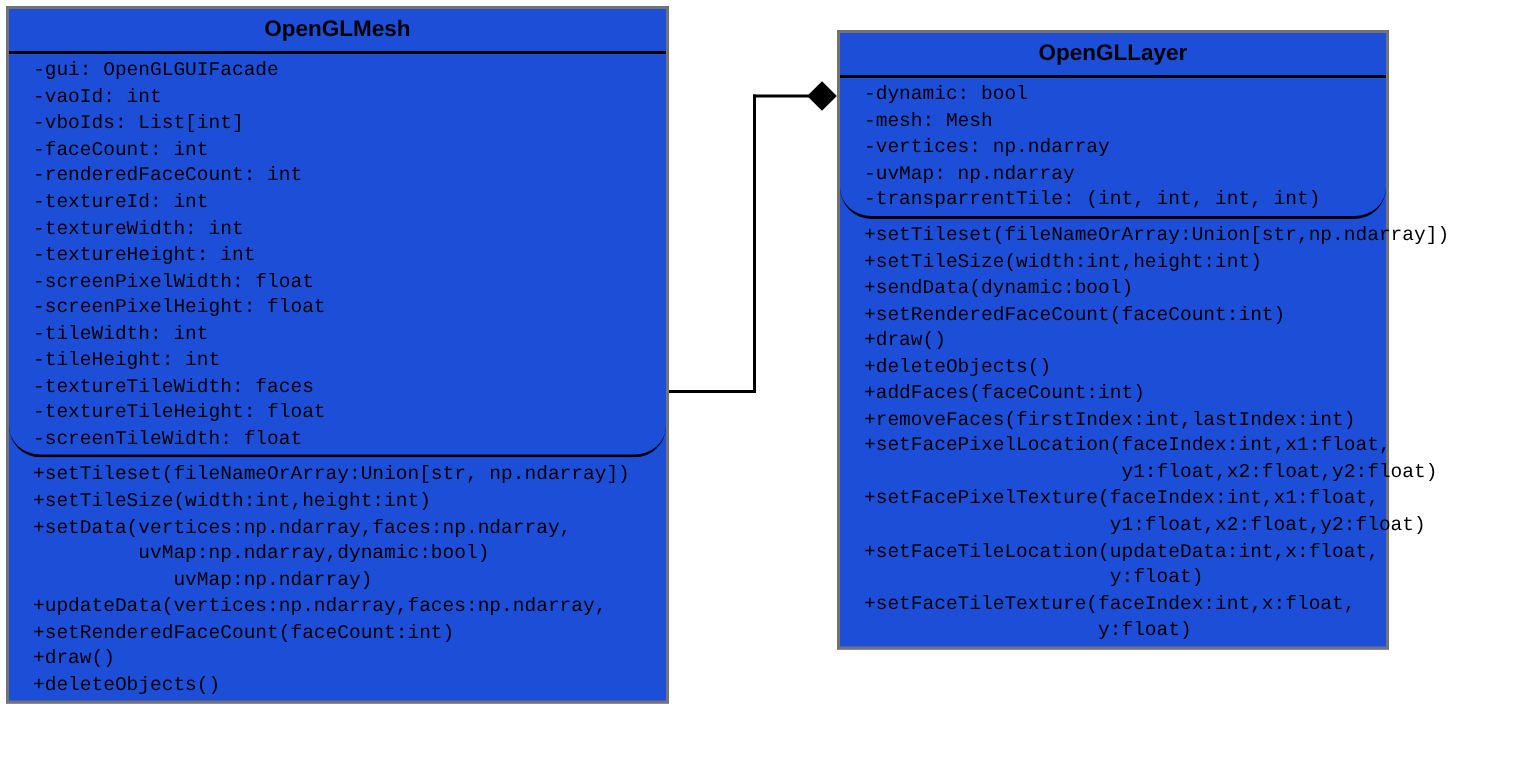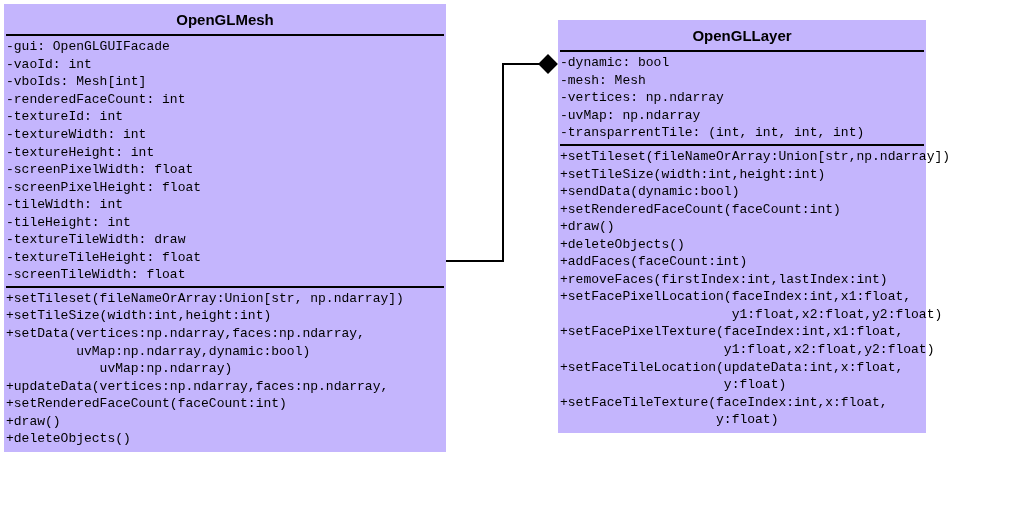--- a/index.html
+++ b/index.html
@@ -9,34 +9,35 @@
     background: #fff;
     font-family: "Courier New", Courier, monospace;
     font-size: 13px;
     line-height: 1.35;
     width: 1024px;
     height: 514px;
     position: relative;
   }
   .uml-class {
     position: absolute;
-    border: 2px solid #c4b5fd;
-    background: #c4b5fd;
+    border: 2px solid #737373;
+    background: #1d4ed8;
   }
   .uml-title {
     font-weight: bold;
     text-align: center;
     border-bottom: 2px solid #000;
     padding: 4px 0 4px 0;
     font-size: 15px;
     font-family: Arial, Helvetica, sans-serif;
   }
   .uml-section {
     border-bottom: 2px solid #000;
-    padding: 2px 0;
+    padding: 2px 16px;
+    border-radius: 21px;
   }
   .uml-section:last-child { border-bottom: none; }
   .attr-line, .op-line {
     white-space: pre;
     font-family: "Courier New", Courier, monospace;
     font-size: 13px;
   }
   
   .connector {
     position: absolute;
@@ -61,30 +62,31 @@
   }
 </style>
 </head>
 <body>
 
 <div class="uml-class" style="left:4px; top:4px; width:442px;">
   <div class="uml-title">OpenGLMesh</div>
   <div class="uml-section">
     <div class="attr-line">-gui: OpenGLGUIFacade</div>
     <div class="attr-line">-vaoId: int</div>
-    <div class="attr-line">-vboIds: Mesh[int]</div>
+    <div class="attr-line">-vboIds: List[int]</div>
+    <div class="attr-line">-faceCount: int</div>
     <div class="attr-line">-renderedFaceCount: int</div>
     <div class="attr-line">-textureId: int</div>
     <div class="attr-line">-textureWidth: int</div>
     <div class="attr-line">-textureHeight: int</div>
     <div class="attr-line">-screenPixelWidth: float</div>
     <div class="attr-line">-screenPixelHeight: float</div>
     <div class="attr-line">-tileWidth: int</div>
     <div class="attr-line">-tileHeight: int</div>
-    <div class="attr-line">-textureTileWidth: draw</div>
+    <div class="attr-line">-textureTileWidth: faces</div>
     <div class="attr-line">-textureTileHeight: float</div>
     <div class="attr-line">-screenTileWidth: float</div>
   </div>
   <div class="uml-section">
     <div class="op-line">+setTileset(fileNameOrArray:Union[str, np.ndarray])</div>
     <div class="op-line">+setTileSize(width:int,height:int)</div>
     <div class="op-line">+setData(vertices:np.ndarray,faces:np.ndarray,</div>
     <div class="op-line">         uvMap:np.ndarray,dynamic:bool)</div>
     <div class="op-line">            uvMap:np.ndarray)</div>
     <div class="op-line">+updateData(vertices:np.ndarray,faces:np.ndarray,</div>

